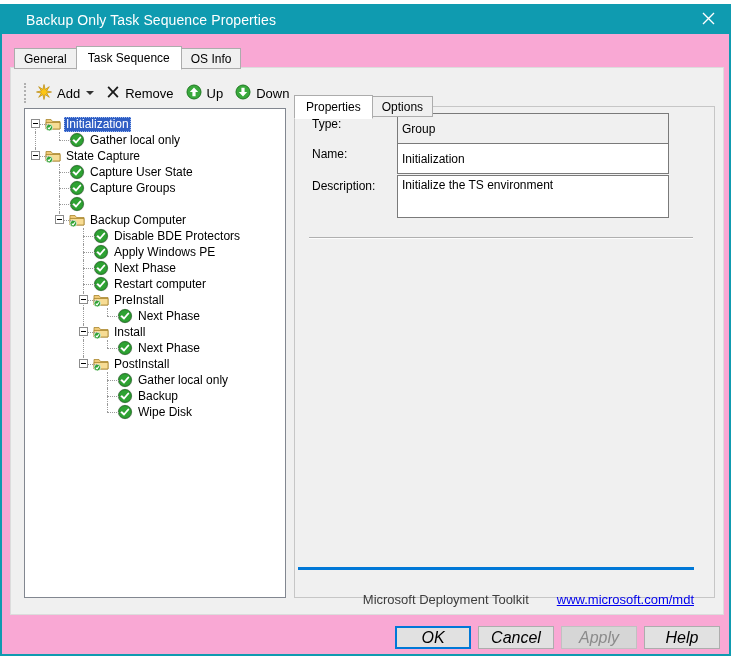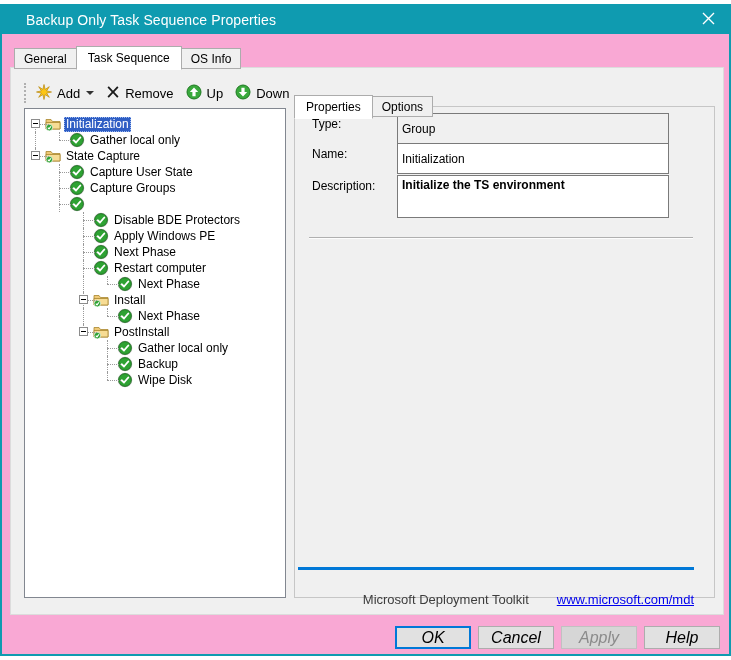--- a/index.html
+++ b/index.html
@@ -95,21 +95,21 @@
     position:absolute; left:283px; top:38px; width:421px; height:492px;
     border:1px solid #c6c6c6; background:#f0f0f0;
   }
   .field-label { position:absolute; font-size:12px; color:#000; }
   .tb {
     position:absolute; left:102px; width:272px; height:31px;
     border:1px solid #7a7a7a; background:#fff; font-size:12px;
     padding:2px 4px; font-family:"Liberation Sans","DejaVu Sans",sans-serif; color:#000;
   }
   .tb.readonly { background:#f0f0f0; }
-  textarea.tb { height:43px; resize:none; line-height:1.25;font-weight:bold; }
+  textarea.tb { height:43px; resize:none; line-height:1.25; }
   .separator {
     position:absolute; left:14px; top:130px; width:384px; height:2px;
     border-top:1px solid #b0b0b0; border-bottom:1px solid #fdfdfd;
   }
   .footer-rule { position:absolute; left:3px; top:460px; width:396px; height:3px; background:#0078d7; }
   .footer-row {
     position:absolute; left:0; top:467px; width:100%; height:22px;
     display:flex; justify-content:flex-end; align-items:center; gap:28px;
     padding-right:20px; font-size:13px;margin-top:14px;
   }
@@ -260,20 +260,35 @@
           <span class="tree-icon">
             <svg width="16" height="16" viewBox="0 0 16 16">
               <circle cx="8" cy="8" r="7.3" fill="#c9c9c9"></circle>
               <circle cx="8" cy="8" r="6.4" fill="#2ea233" stroke="#156318" stroke-width="0.8"></circle>
               <path d="M4.7 8.3 L7 10.5 L11.3 5.5" stroke="#fff" stroke-width="1.9" fill="none" stroke-linecap="round" stroke-linejoin="round"></path>
             </svg>
           </span>
         </div>
         <div class="tree-row">
           <span class="tcol"></span>
+          <span class="tcol junction elbow">
+            <span class="expand-box"></span>
+          </span>
+          <span class="tree-icon">
+            <svg width="16" height="16" viewBox="0 0 16 16">
+              <path d="M1 3.5 h5 l1.5 2 H15 V13 H1 Z" fill="#efc977" stroke="#a8862f" stroke-width="0.8"></path>
+              <path d="M1 6.5 H15 V13 H1 Z" fill="#f7dc94" stroke="#a8862f" stroke-width="0.8"></path>
+              <circle cx="4.3" cy="11.6" r="3.3" fill="#2ea233" stroke="#ffffff" stroke-width="0.7"></circle>
+              <path d="M2.8 11.7 L4 12.9 L5.9 10.4" stroke="#fff" stroke-width="1.1" fill="none"></path>
+            </svg>
+          </span>
+          <span class="tree-label">Backup Computer</span>
+        </div>
+        <div class="tree-row">
+          <span class="tcol"></span>
           <span class="tcol"></span>
           <span class="tcol junction tee"></span>
           <span class="tree-icon">
             <svg width="16" height="16" viewBox="0 0 16 16">
               <circle cx="8" cy="8" r="7.3" fill="#c9c9c9"></circle>
               <circle cx="8" cy="8" r="6.4" fill="#2ea233" stroke="#156318" stroke-width="0.8"></circle>
               <path d="M4.7 8.3 L7 10.5 L11.3 5.5" stroke="#fff" stroke-width="1.9" fill="none" stroke-linecap="round" stroke-linejoin="round"></path>
             </svg>
           </span>
           <span class="tree-label">Disable BDE Protectors</span>
@@ -309,20 +324,36 @@
           <span class="tcol"></span>
           <span class="tcol junction tee"></span>
           <span class="tree-icon">
             <svg width="16" height="16" viewBox="0 0 16 16">
               <circle cx="8" cy="8" r="7.3" fill="#c9c9c9"></circle>
               <circle cx="8" cy="8" r="6.4" fill="#2ea233" stroke="#156318" stroke-width="0.8"></circle>
               <path d="M4.7 8.3 L7 10.5 L11.3 5.5" stroke="#fff" stroke-width="1.9" fill="none" stroke-linecap="round" stroke-linejoin="round"></path>
             </svg>
           </span>
           <span class="tree-label">Restart computer</span>
+        </div>
+        <div class="tree-row">
+          <span class="tcol"></span>
+          <span class="tcol"></span>
+          <span class="tcol junction tee">
+            <span class="expand-box"></span>
+          </span>
+          <span class="tree-icon">
+            <svg width="16" height="16" viewBox="0 0 16 16">
+              <path d="M1 3.5 h5 l1.5 2 H15 V13 H1 Z" fill="#efc977" stroke="#a8862f" stroke-width="0.8"></path>
+              <path d="M1 6.5 H15 V13 H1 Z" fill="#f7dc94" stroke="#a8862f" stroke-width="0.8"></path>
+              <circle cx="4.3" cy="11.6" r="3.3" fill="#2ea233" stroke="#ffffff" stroke-width="0.7"></circle>
+              <path d="M2.8 11.7 L4 12.9 L5.9 10.4" stroke="#fff" stroke-width="1.1" fill="none"></path>
+            </svg>
+          </span>
+          <span class="tree-label">PreInstall</span>
         </div>
         <div class="tree-row">
           <span class="tcol"></span>
           <span class="tcol"></span>
           <span class="tcol vline"></span>
           <span class="tcol junction elbow"></span>
           <span class="tree-icon">
             <svg width="16" height="16" viewBox="0 0 16 16">
               <circle cx="8" cy="8" r="7.3" fill="#c9c9c9"></circle>
               <circle cx="8" cy="8" r="6.4" fill="#2ea233" stroke="#156318" stroke-width="0.8"></circle>

